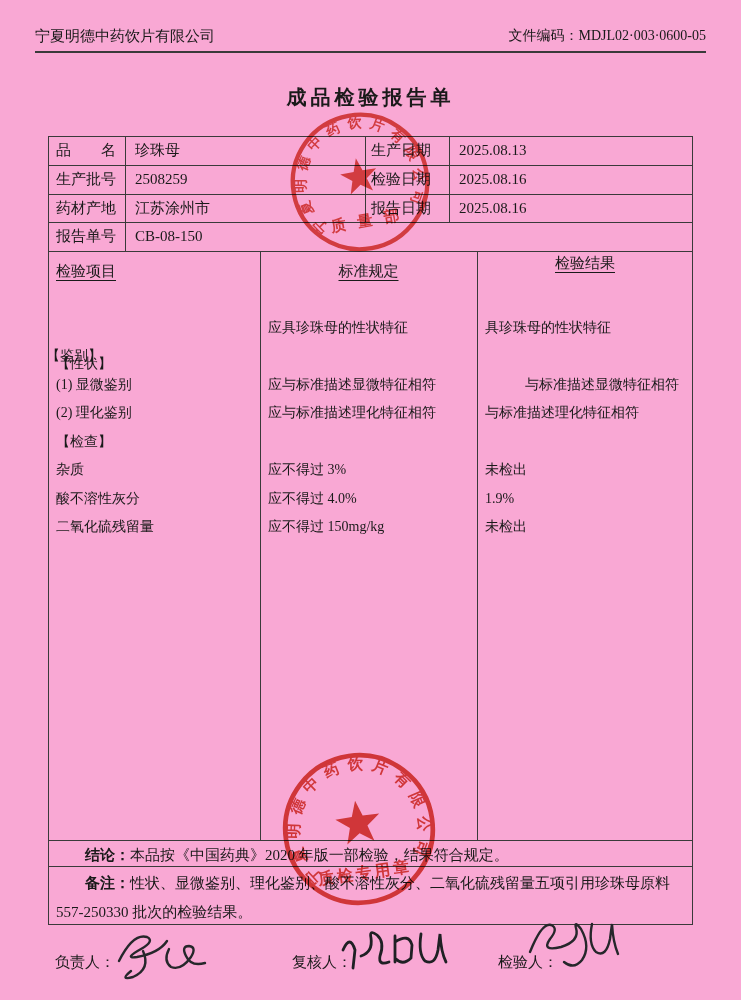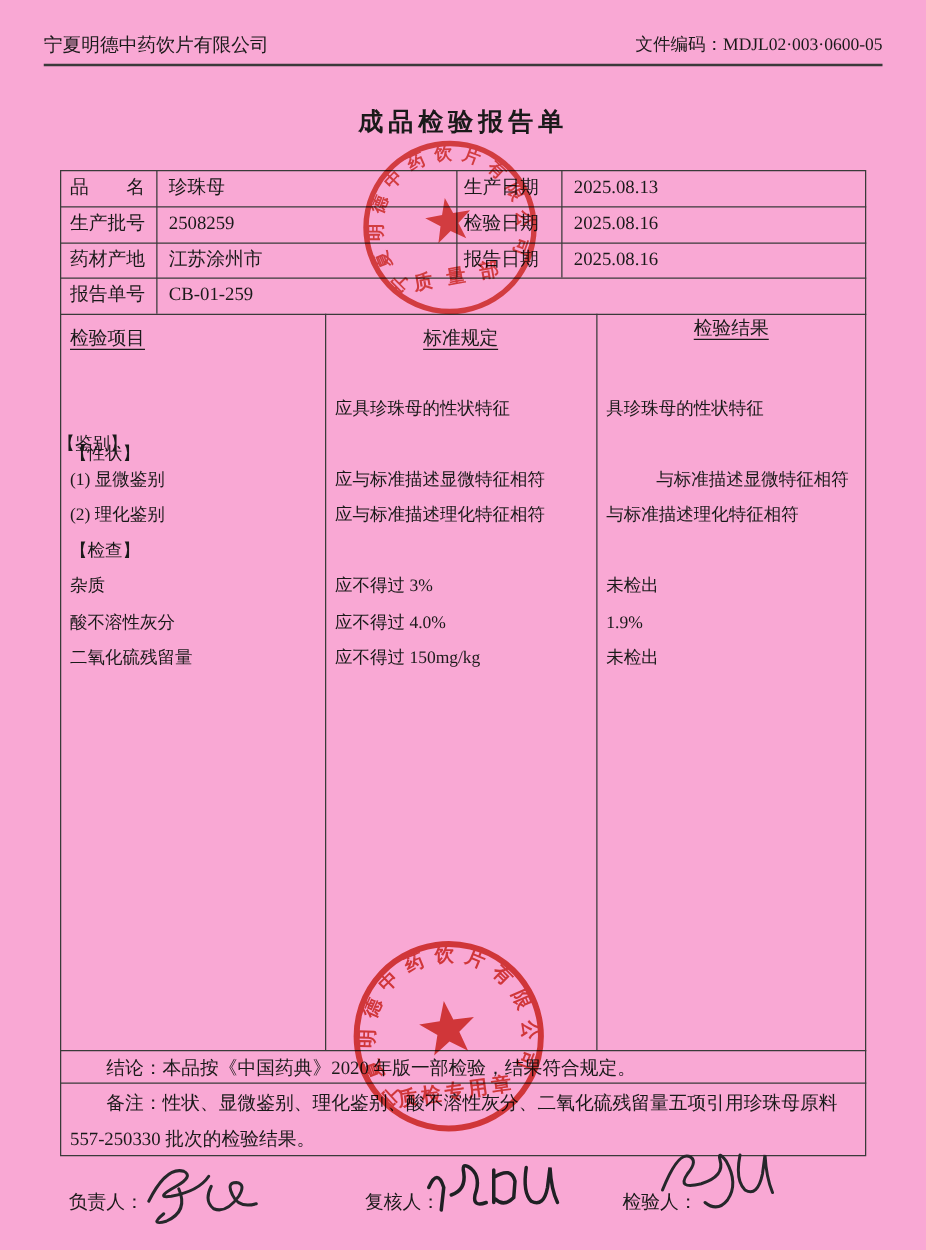--- a/index.html
+++ b/index.html
@@ -7,21 +7,21 @@
         font-family:"Liberation Serif","DejaVu Serif",serif;color:#1a1a1a;}
   .abs{position:absolute;}
   .ln{position:absolute;background:#3a3a3a;}
   .hdr{font-size:15px;white-space:nowrap;}
   .title{font-size:20px;font-weight:bold;letter-spacing:4px;white-space:nowrap;}
   .cell{position:absolute;height:29px;line-height:29px;font-size:15px;white-space:nowrap;}
   .colhead{position:absolute;height:22px;line-height:22px;font-size:15px;
            text-decoration:underline;text-underline-offset:4px;white-space:nowrap;}
   .body-line{position:absolute;height:20px;line-height:20px;font-size:14px;white-space:nowrap;}
   .foot-line{position:absolute;height:22px;line-height:22px;font-size:15px;white-space:nowrap;}
-  .lbl-b{font-weight:normal;margin-top:28px;}
+  .lbl-b{font-weight:bold;margin-top:28px;}
   .table-frame{position:absolute;left:48px;top:136px;width:645px;height:789px;
                border:1px solid #3a3a3a;box-sizing:border-box;}
   .stamp{position:absolute;mix-blend-mode:multiply;}
   .sig{position:absolute;}
   .center-col2{left:260px;width:217px;text-align:center;}
   .center-col3{left:477px;width:216px;text-align:center;}
 </style>
 </head>
 <body>
 
@@ -57,21 +57,21 @@
   <div class="cell" style="left:135px;top:165px;">2508259</div>
   <div class="cell" style="left:371px;top:165px;">检验日期</div>
   <div class="cell" style="left:459px;top:165px;">2025.08.16</div>
 
   <div class="cell" style="left:56px;top:194px;">药材产地</div>
   <div class="cell" style="left:135px;top:194px;">江苏涂州市</div>
   <div class="cell" style="left:371px;top:194px;">报告日期</div>
   <div class="cell" style="left:459px;top:194px;">2025.08.16</div>
 
   <div class="cell" style="left:56px;top:222px;">报告单号</div>
-  <div class="cell" style="left:135px;top:222px;">CB-01-259</div>
+  <div class="cell" style="left:135px;top:222px;">CB-08-150</div>
 
   <div class="colhead" style="left:56px;top:260px;">检验项目</div>
   <div class="colhead center-col2" style="top:260px;">标准规定</div>
   <div class="colhead center-col3" style="top:252px;">检验结果</div>
 
   <div class="body-line" style="left:56px;top:306px;margin-top:48px;">【性状】</div>
   <div class="body-line" style="left:268px;top:318px;">应具珍珠母的性状特征</div>
   <div class="body-line" style="left:485px;top:318px;">具珍珠母的性状特征</div>
 
   <div class="body-line" style="left:46px;top:346px;">【鉴别】</div>

